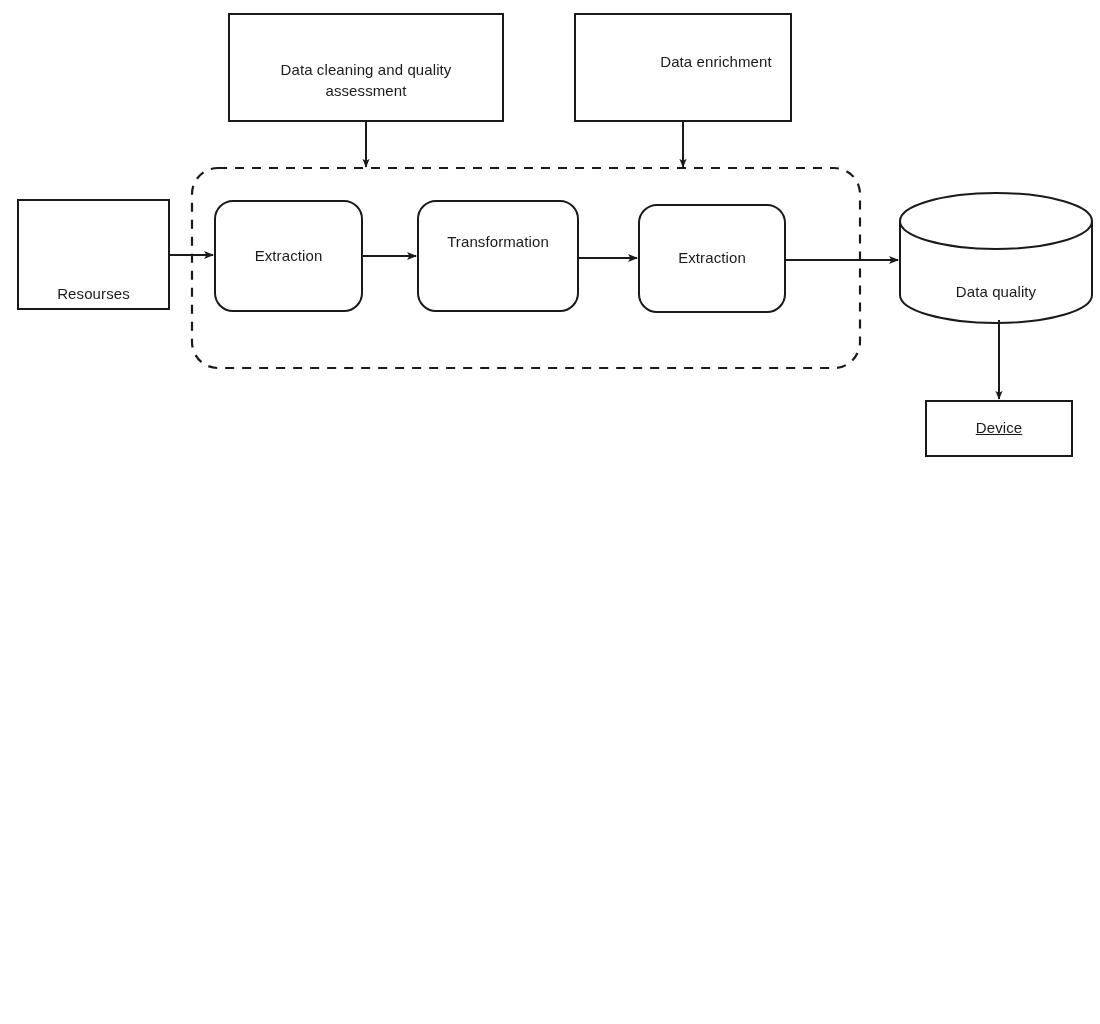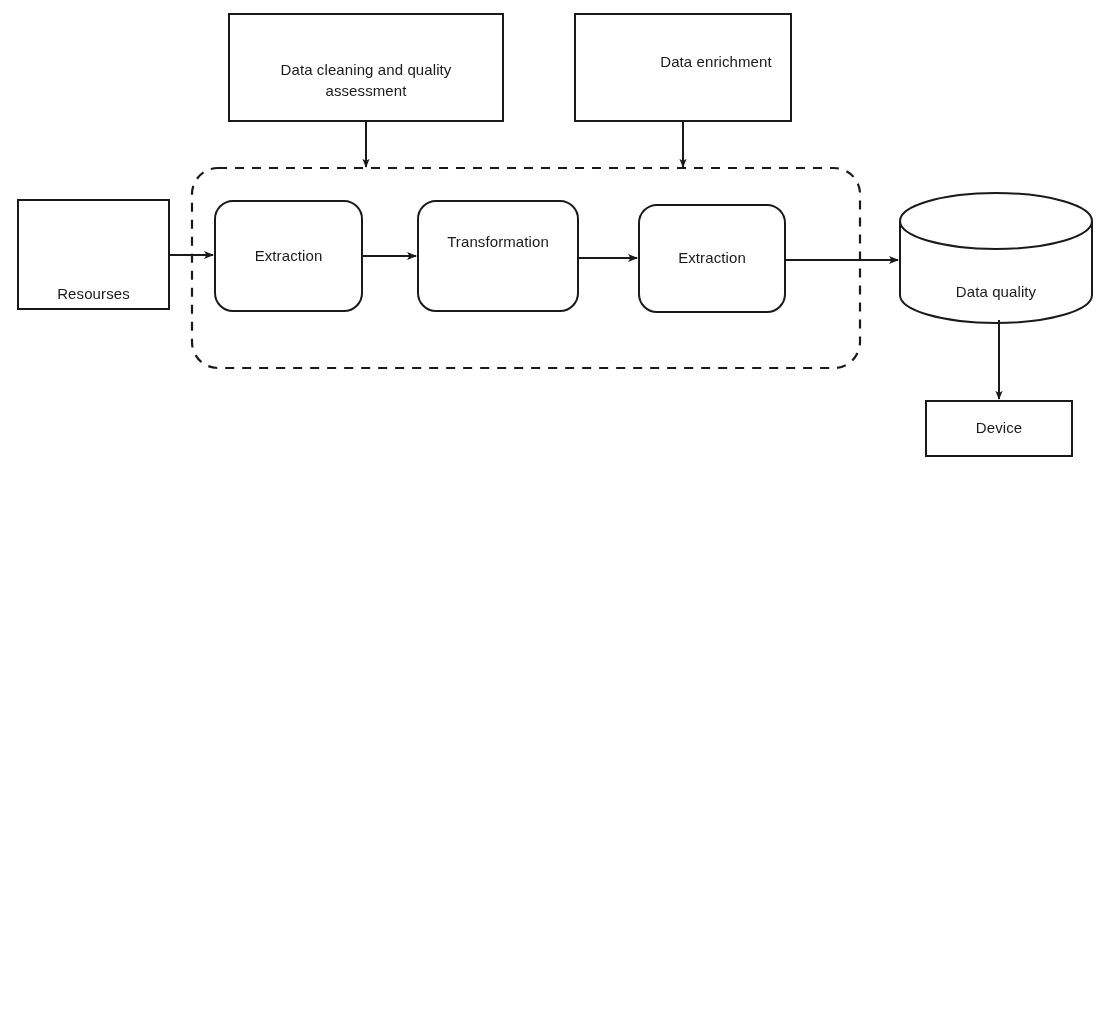--- a/index.html
+++ b/index.html
@@ -106,15 +106,15 @@
   <div class="node-label tight" style="left:575px; top:14px; width:216px; height:96px;margin-left:33px;">Data enrichment</div>
 
   <div class="node-label tight" style="left:215px; top:201px; width:147px; height:110px;">Extraction</div>
 
   <div class="node-label tight" style="left:418px; top:201px; width:160px; height:82px;">Transformation</div>
 
   <div class="node-label tight" style="left:639px; top:205px; width:146px; height:107px;">Extraction</div>
 
   <div class="node-label tight" style="left:900px; top:268px; width:192px; height:48px;">Data quality</div>
 
-  <div class="node-label tight" style="left:926px; top:401px; width:146px; height:55px;">Device</div>
+  <div class="node-label tight" style="left:926px; top:401px; width:146px; height:55px;text-decoration:underline;">Device</div>
 
 </div>
 
 </body></html>

